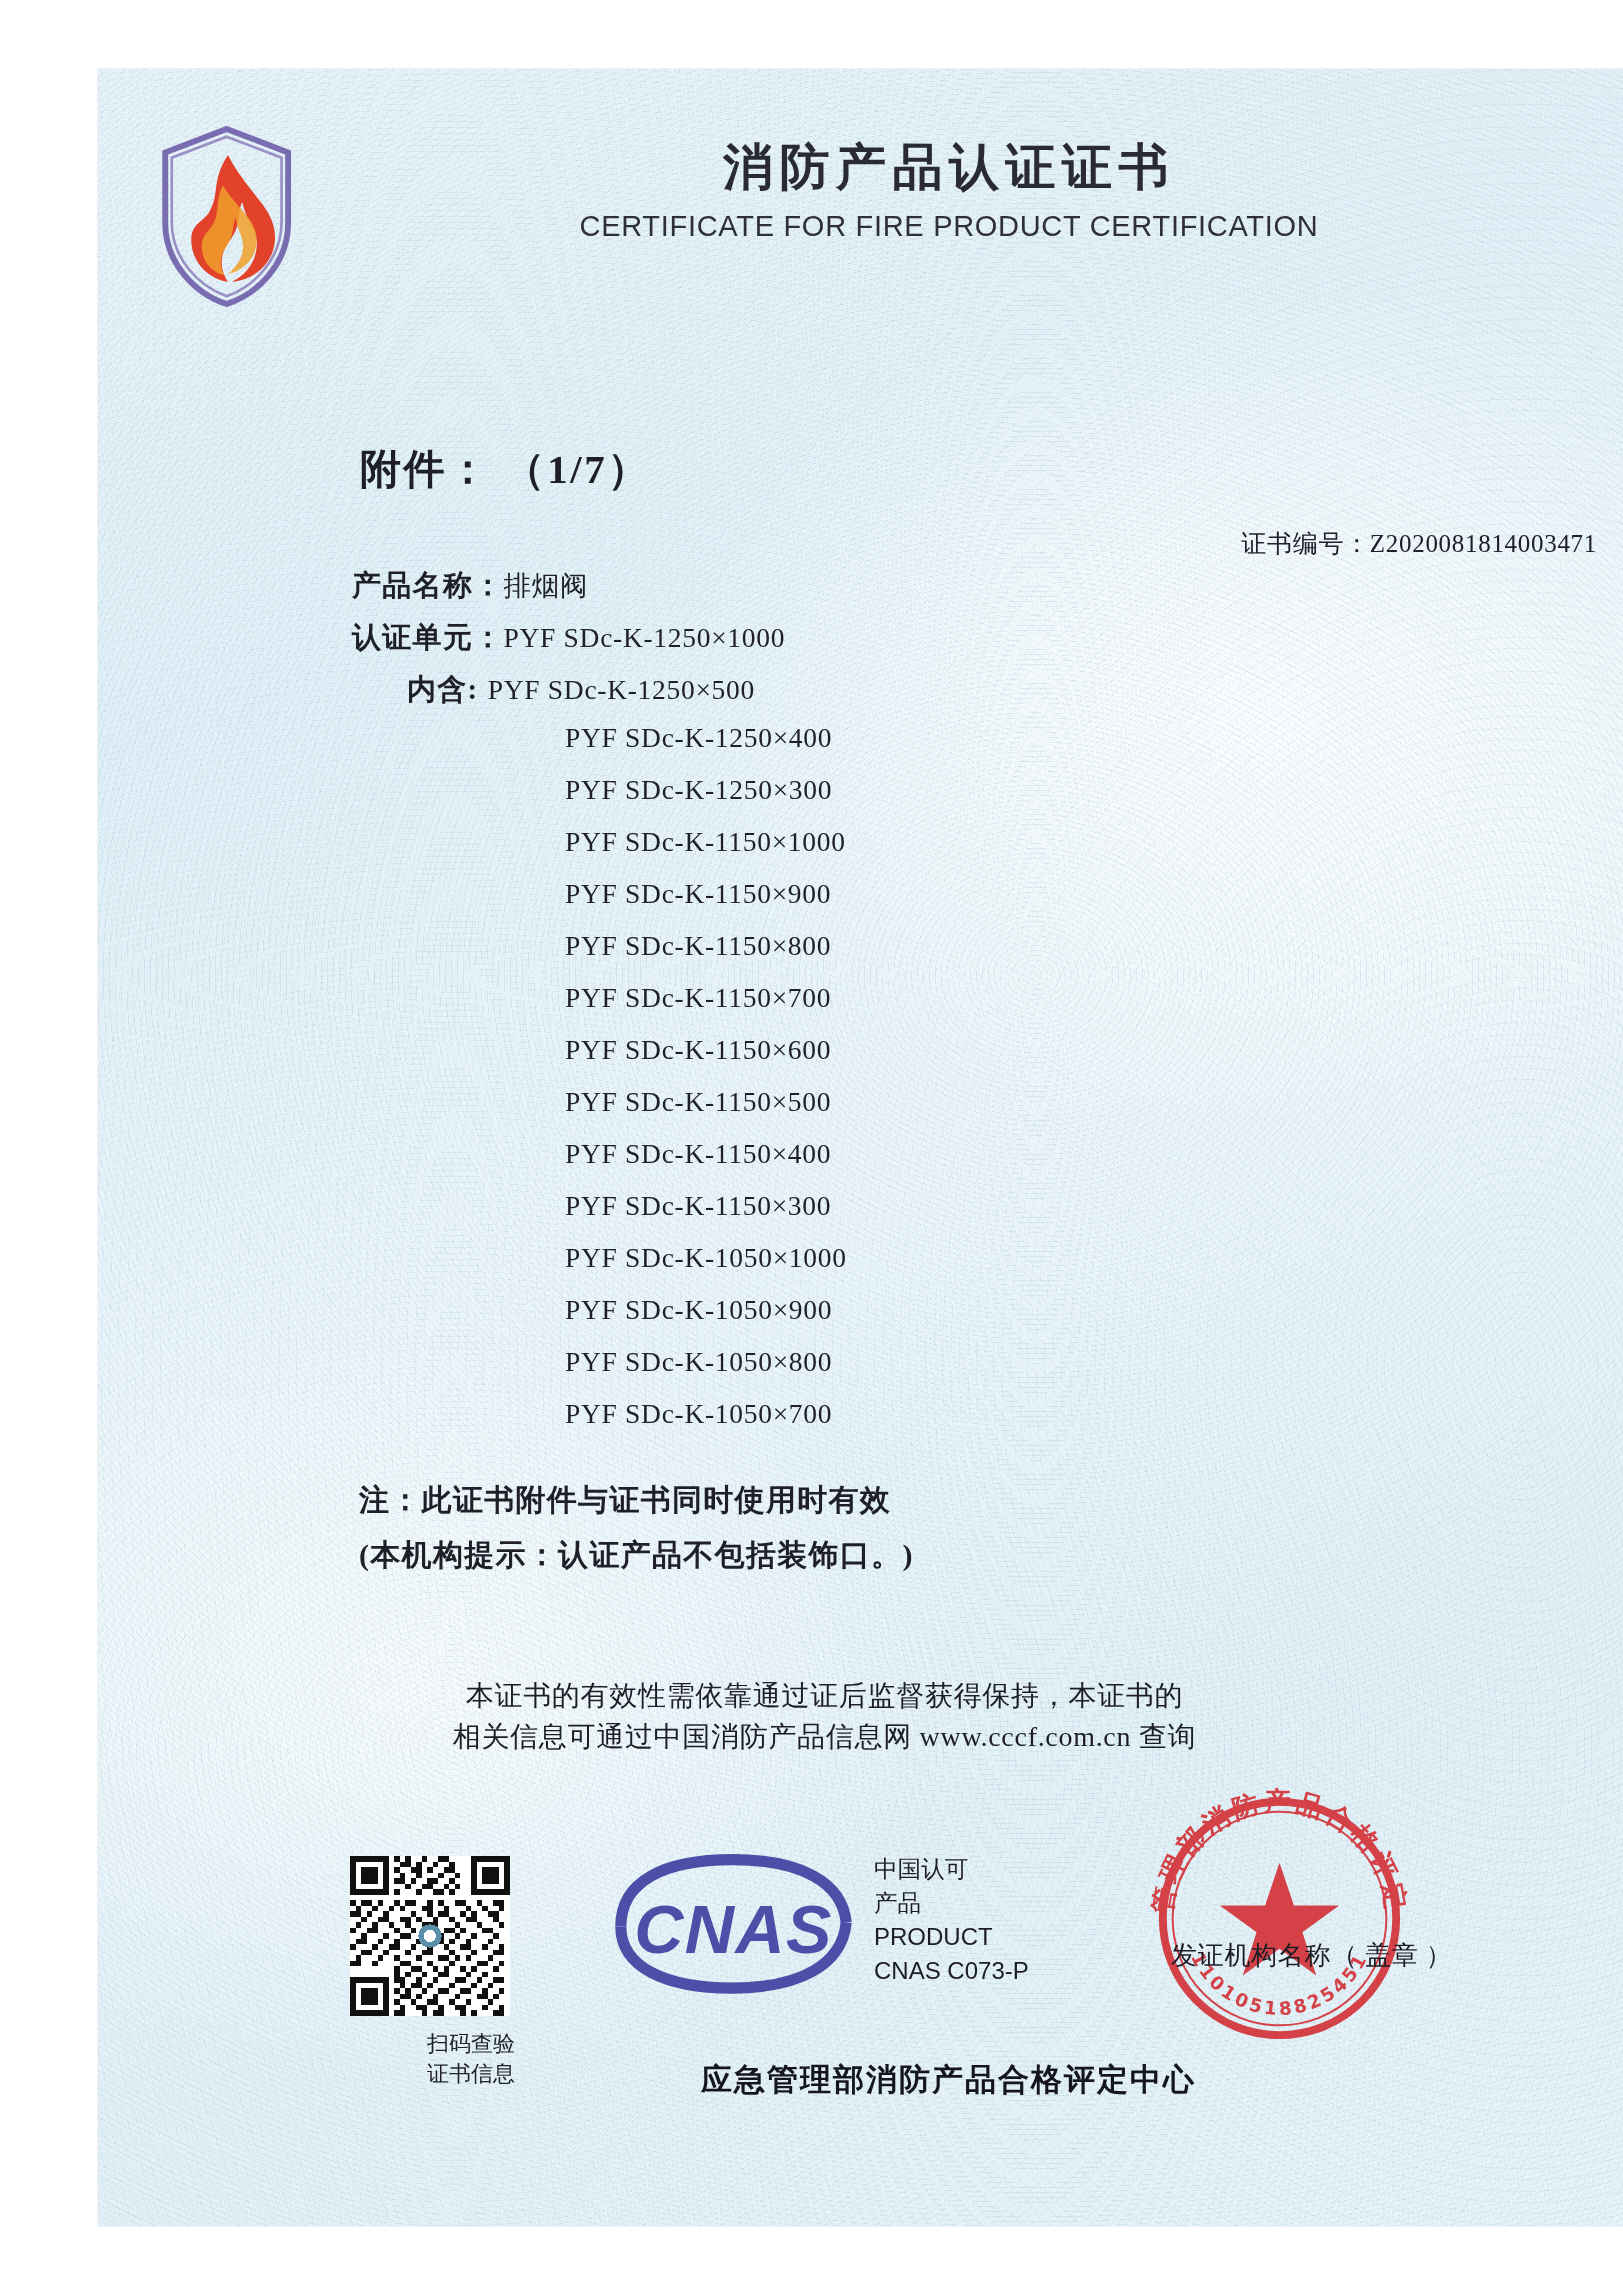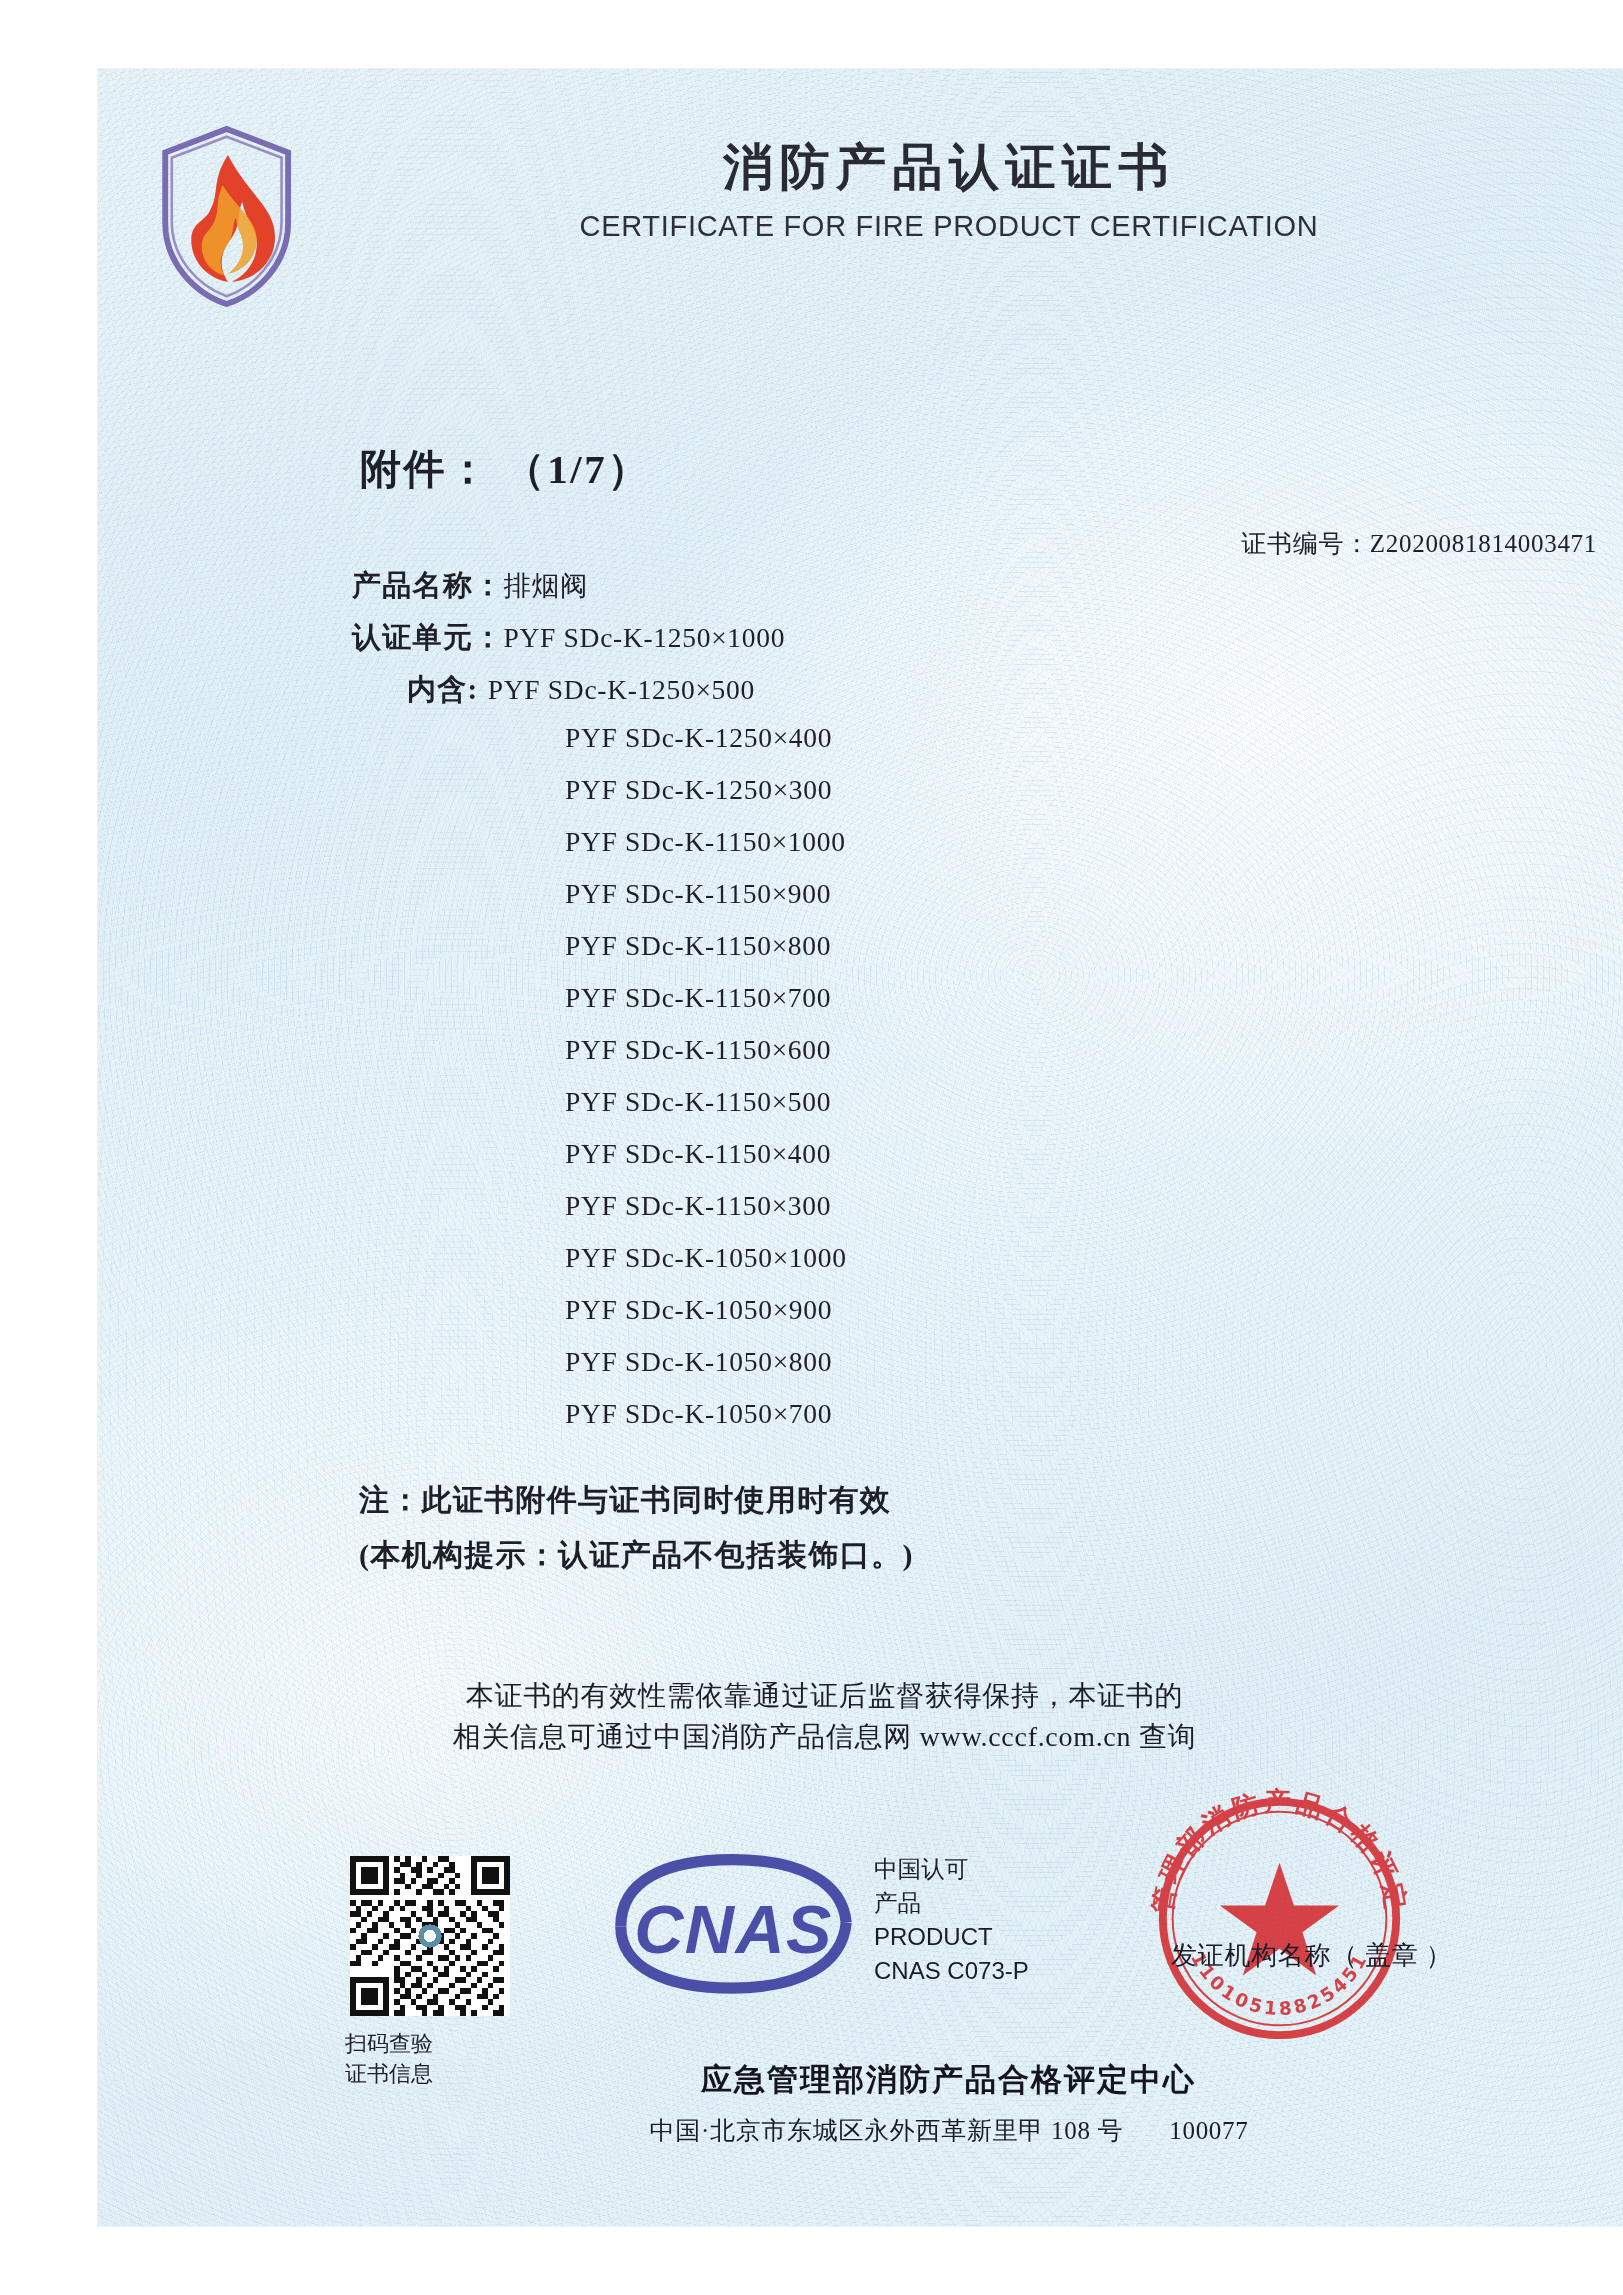--- a/index.html
+++ b/index.html
@@ -191,21 +191,21 @@
     width: 160px;
     height: 160px;
     background: #ffffff;
   }
   .qr svg { display: block; }
   .qr-caption {
     position: absolute;
     left: 247px;
     top: 1960px;
     width: 170px;
-    text-align: left;
+    text-align: right;
     font-size: 22px;
     line-height: 1.35;
     color: #1f1f28;
   }
 
   .cnas {
     position: absolute;
     left: 511px;
     top: 1780px;
     width: 249px;
@@ -573,19 +573,16 @@
         </text>
         <text font-family="DejaVu Sans, sans-serif" font-size="28" font-weight="bold" fill="#d21c21" letter-spacing="5">
           <textPath href="#sealArcBot" startOffset="50%" text-anchor="middle">11010518825451</textPath>
         </text>
         <polygon fill="#d21c21" points="225,140 247,205 316,205 260,246 281,312 225,271 169,312 190,246 134,205 203,205"></polygon>
       </svg>
     </div>
     <div class="issuer">发证机构名称（ 盖章 ）</div>
 
     <div class="org">应急管理部消防产品合格评定中心</div>
-    <div class="addr">
-      <span>中国·北京市东城区永外西革新里甲 108 号</span><span class="zip">100077</span>
-    </div>
 
   </div>
 </div>
 
 
 </body></html>

